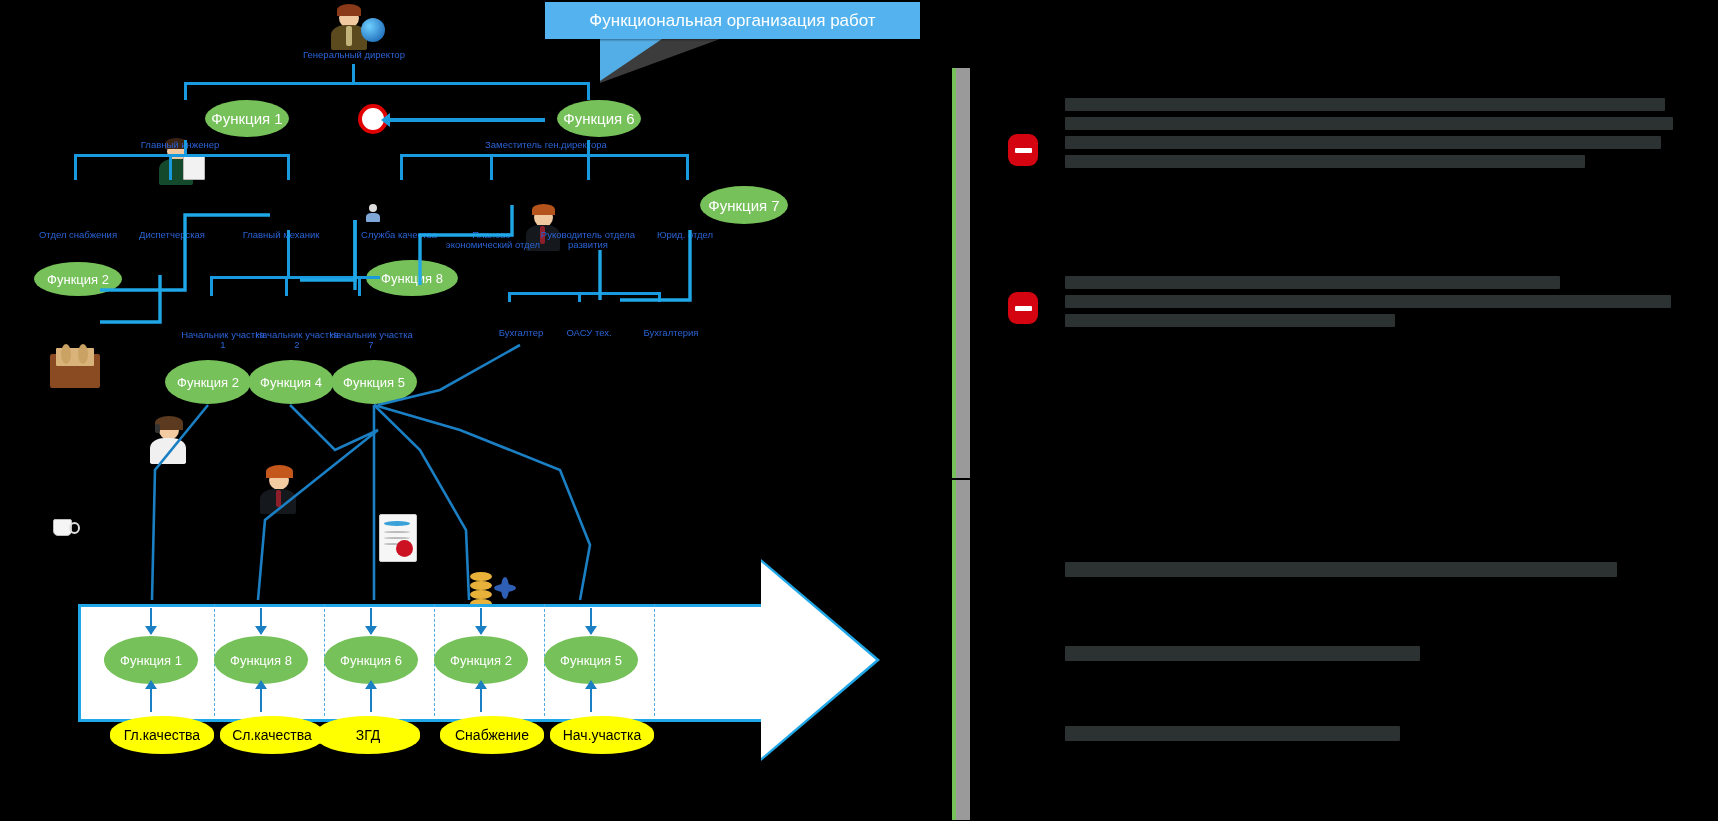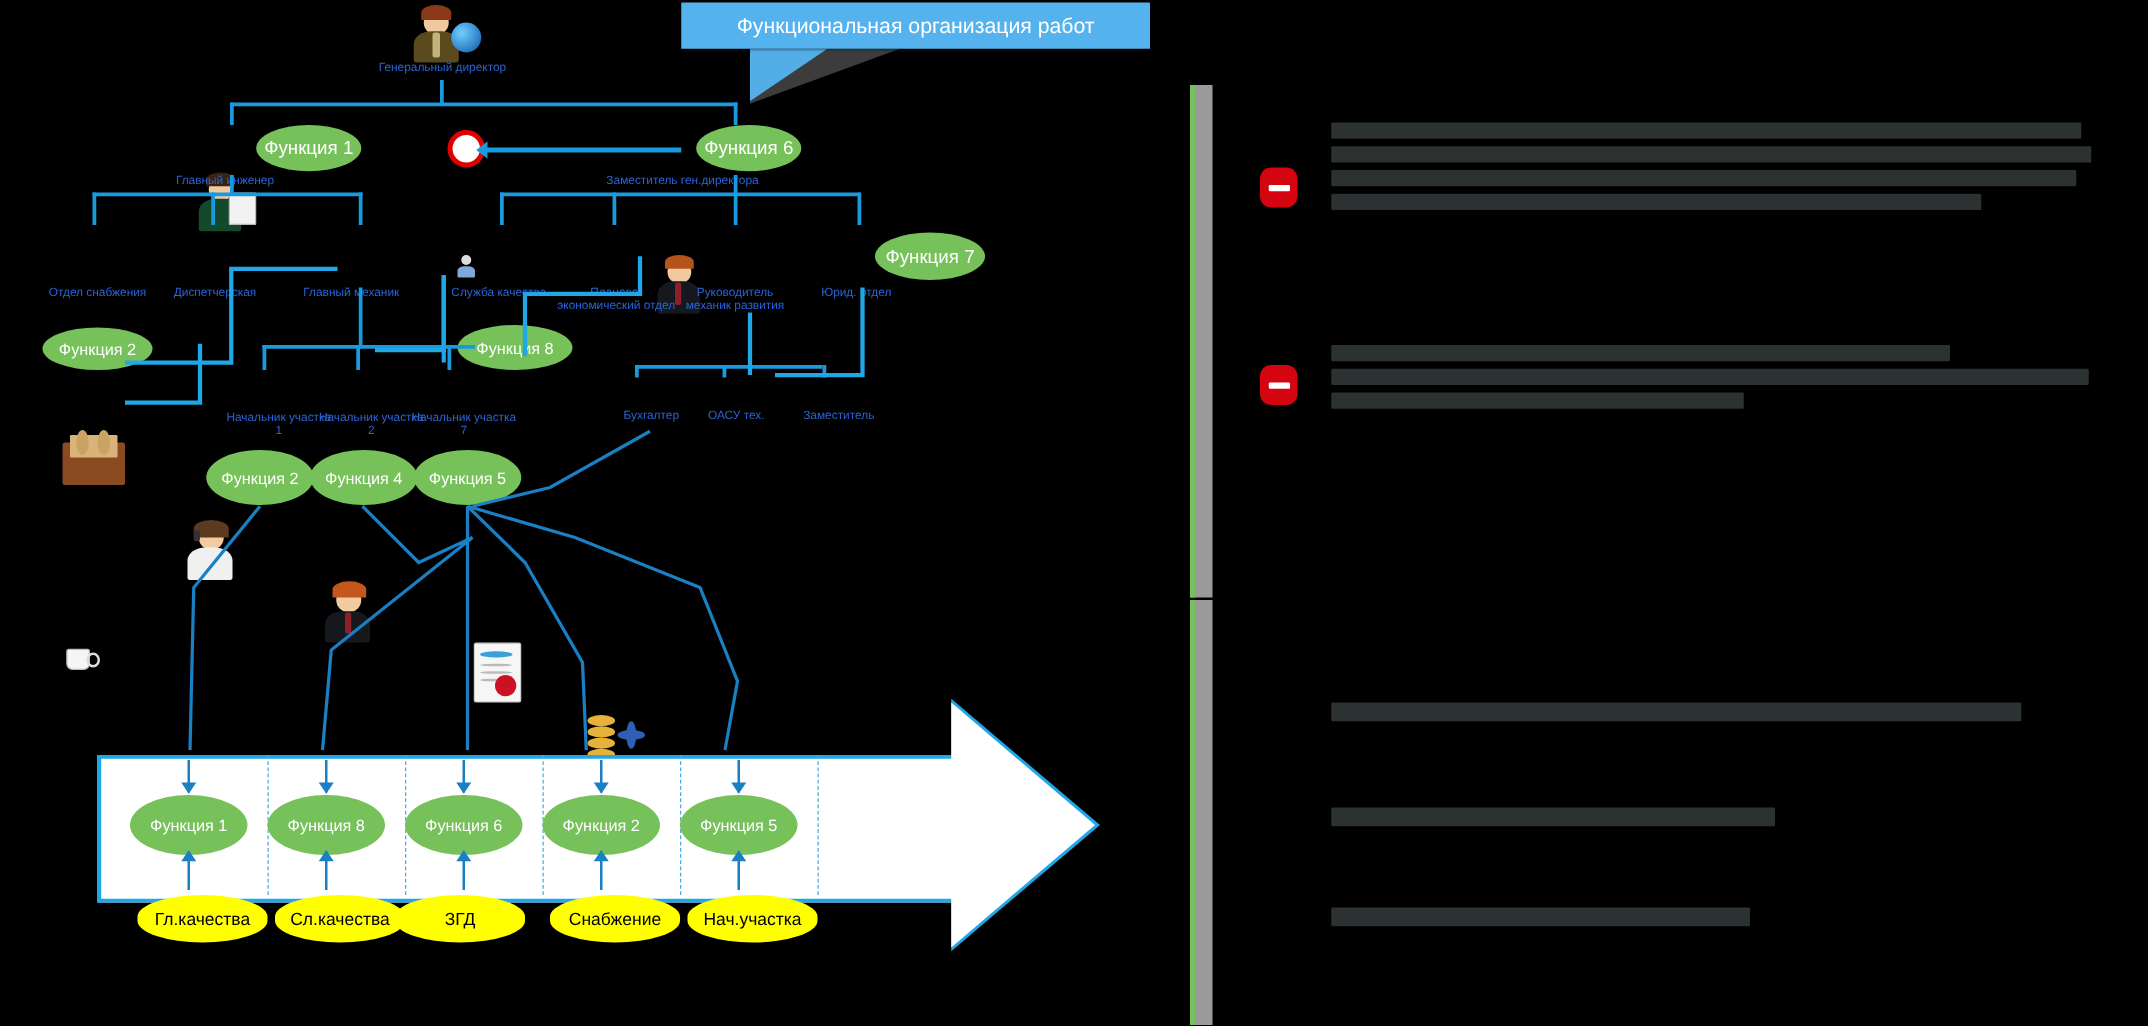--- a/index.html
+++ b/index.html
@@ -176,21 +176,21 @@
   <div class="head" style="left:28px;top:18px;width:22px;height:8px;background:#2f5fb4;"></div>
   <div class="head" style="left:35px;top:11px;width:8px;height:22px;background:#2f5fb4;"></div>
 </div>
 <div class="abs person-label" style="left:443px;top:230px;width:100px;">Планово-экономический отдел</div>
 
 <div class="abs ico" style="left:564px;top:180px;width:48px;height:50px;">
   <div class="head" style="left:13px;top:4px;width:20px;height:20px;background:#2d3138;"></div>
   <div class="body" style="left:4px;top:23px;width:38px;height:27px;background:#2d3138;"></div>
   <div class="head" style="left:28px;top:22px;width:16px;height:16px;background:#1fa7e8;border-radius:3px;"></div>
 </div>
-<div class="abs person-label" style="left:538px;top:230px;width:100px;">Руководитель механик развития</div>
+<div class="abs person-label" style="left:538px;top:230px;width:100px;">Руководитель отдела развития</div>
 
 <div class="abs ico" style="left:658px;top:180px;width:54px;height:50px;">
   <div class="head" style="left:5px;top:7px;width:17px;height:17px;background:#f2cba3;"></div>
   <div class="head" style="left:3px;top:3px;width:21px;height:10px;background:#b4742a;border-radius:50% 50% 0 0;"></div>
   <div class="body" style="left:0px;top:23px;width:27px;height:27px;background:#1d2a4a;"></div>
   <div class="head" style="left:26px;top:5px;width:18px;height:18px;background:#f2cba3;"></div>
   <div class="head" style="left:24px;top:1px;width:22px;height:10px;background:#3a2212;border-radius:50% 50% 0 0;"></div>
   <div class="body" style="left:22px;top:21px;width:30px;height:29px;background:#101214;"></div>
   <div class="head" style="left:31px;top:24px;width:12px;height:14px;background:#8e1f2a;border-radius:3px;"></div>
 </div>
@@ -214,21 +214,21 @@
 <div class="abs person-label" style="left:254px;top:330px;">Начальник участка 2</div>
 <div class="abs fn-ellipse sm" style="left:248px;top:360px;width:86px;height:44px;">Функция 4</div>
 
 <div class="abs person-label" style="left:328px;top:330px;">Начальник участка 7</div>
 <div class="abs fn-ellipse sm" style="left:331px;top:360px;width:86px;height:44px;">Функция 5</div>
 
 <div class="abs person-label" style="left:478px;top:328px;">Бухгалтер</div>
 
 <div class="abs person-label" style="left:546px;top:328px;">ОАСУ тех.</div>
 
-<div class="abs person-label" style="left:628px;top:328px;">Заместитель</div>
+<div class="abs person-label" style="left:628px;top:328px;">Бухгалтерия</div>
 
 <svg class="abs" style="left:0;top:0;width:900px;height:700px;pointer-events:none;">
   <g stroke="#1fa7e8" stroke-width="3.4" fill="none">
     <path d="M100,290 L185,290 L185,215 L270,215"></path>
     <path d="M100,322 L160,322 L160,275"></path>
     <path d="M355,220 L355,280 L300,280"></path>
     <path d="M355,220 L355,290"></path>
     <path d="M420,285 L420,235 L512,235 L512,205"></path>
     <path d="M600,300 L600,250"></path>
     <path d="M690,230 L690,300 L620,300"></path>

